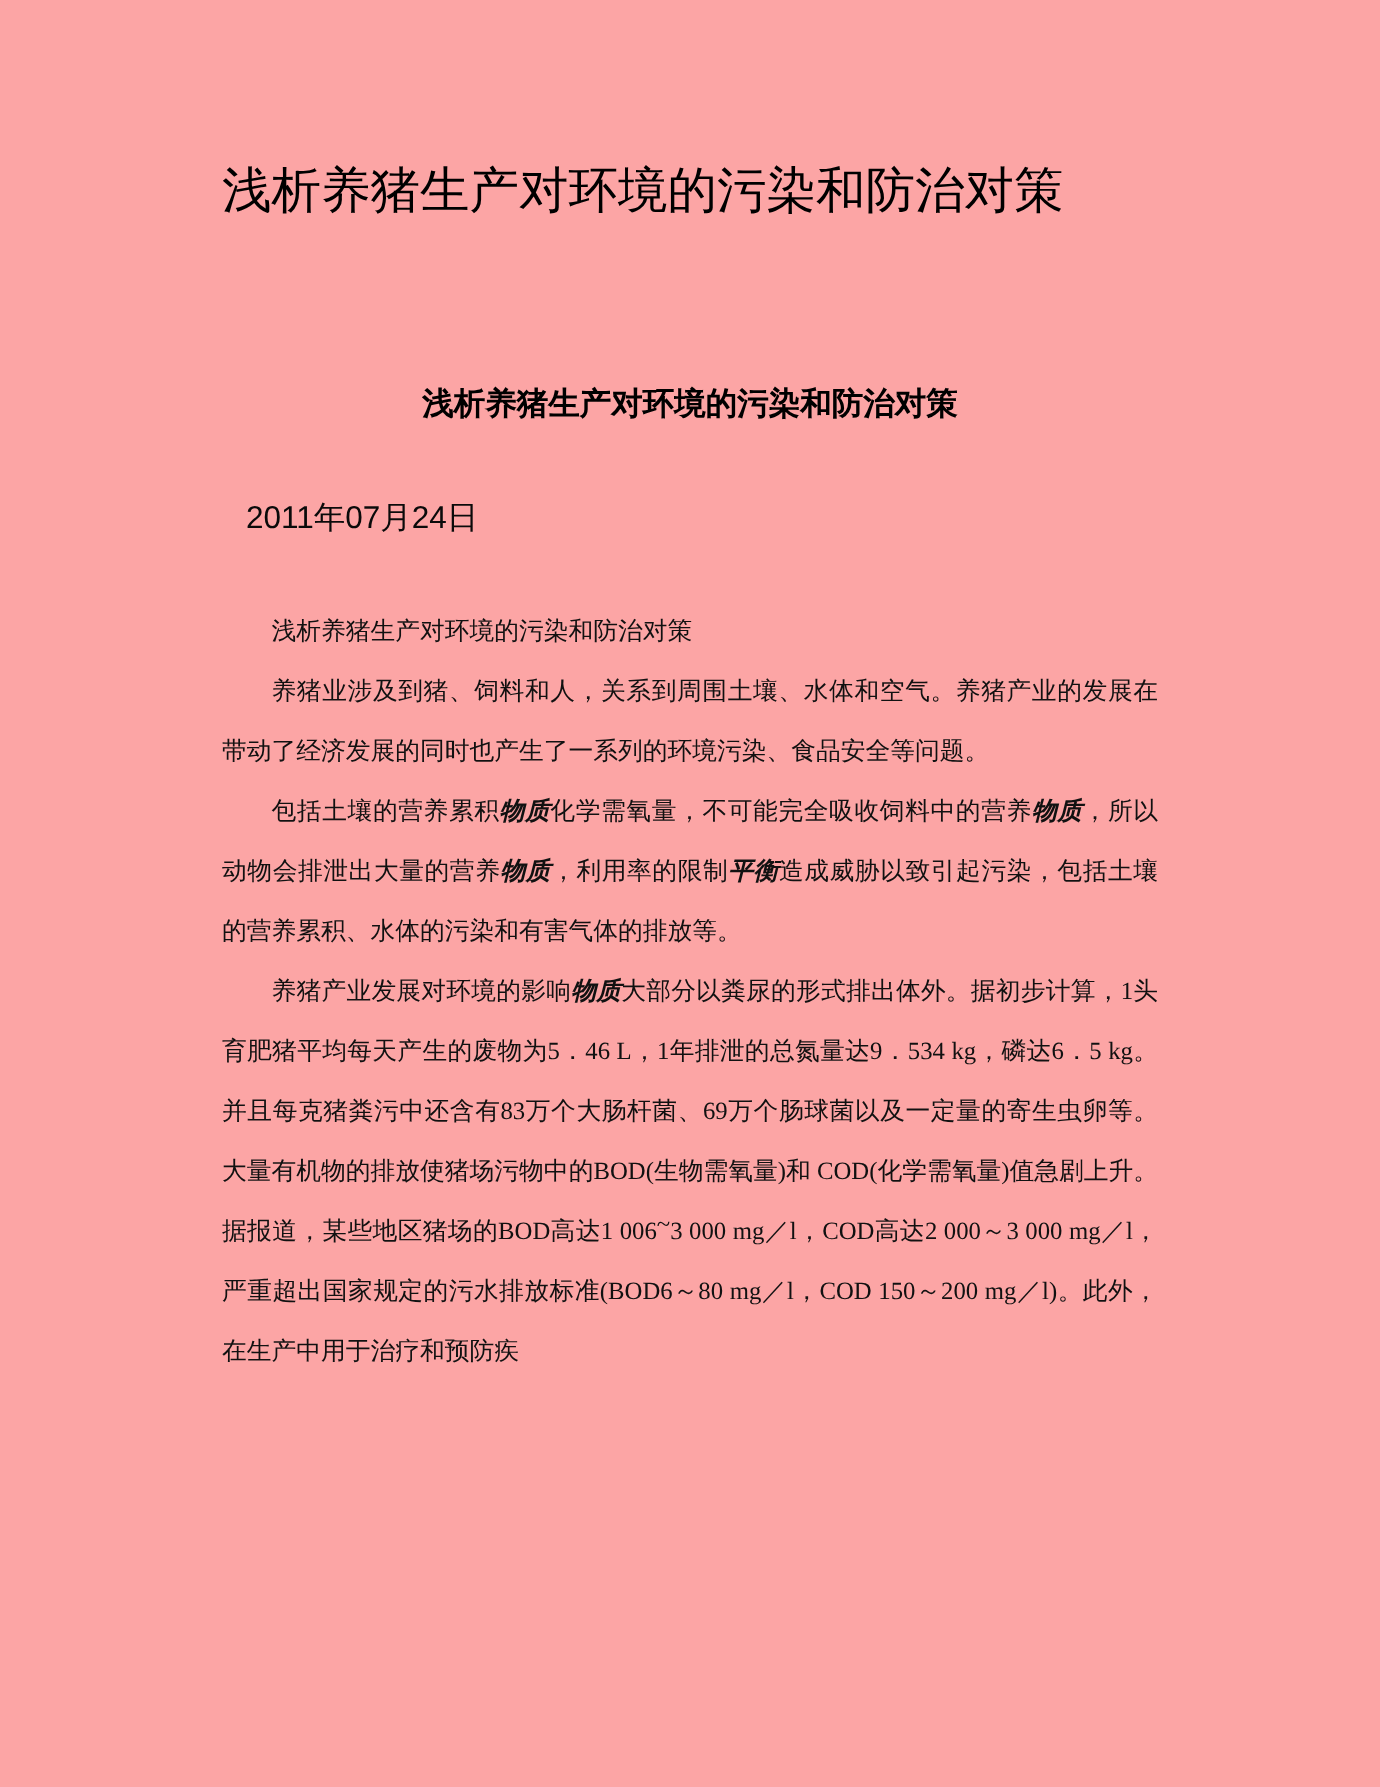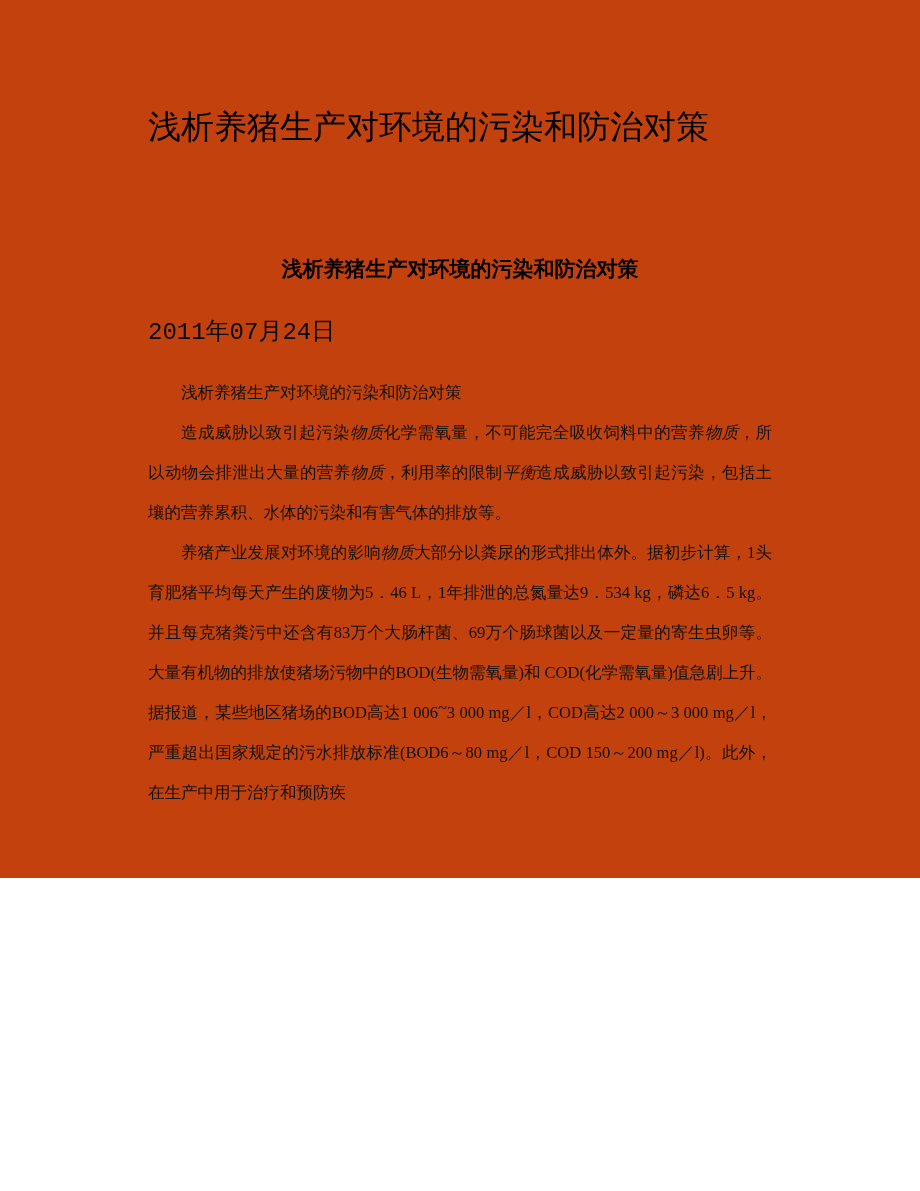--- a/index.html
+++ b/index.html
@@ -11,22 +11,22 @@
     height: 1191px;
     background: #ffffff;
     font-family: "Liberation Serif", "DejaVu Serif", serif;
     color: #000000;
     overflow: hidden;
   }
 
   .page {
     position: relative;
     width: 920px;
-    height: 878px;
-    background: #c2410c;
+    height: 1191px;
+    background: #fca5a5;
   }
 
   .content {
     position: absolute;
     left: 148px;
     top: 0;
     width: 624px;
   }
 
   .doc-title {
@@ -46,25 +46,25 @@
     font-family: "DejaVu Sans", "Liberation Sans", sans-serif;
     font-size: 21px;
     font-weight: 700;
     text-align: center;
     margin: 0;
     padding-top: 108px;
     color: #000;
   }
 
   .doc-date {
-    font-family: Liberation Mono, monospace;
-    font-size: 24px;
+    font-family: Liberation Sans, sans-serif;
+    font-size: 21px;
     font-weight: 400;
     text-align: left;
-    margin: 0;
+    margin: 16px;
     padding-top: 32px;
     color: #0a0a0a;
   }
 
   .body-block {
     padding-top: 26px;
   }
 
   p.para {
     font-family: "Liberation Serif", "DejaVu Serif", serif;
@@ -79,20 +79,21 @@
     text-indent: 33px;
   }
 
   p.para.heading-line {
     text-align: left;
     word-break: normal;
   }
 
   .it {
     font-style: italic;
+    font-weight: bold;
   }
 
   sup.tilde {
     font-size: 16.5px;
     vertical-align: 0.28em;
     line-height: 0;
   }
 </style>
 </head>
 <body>
@@ -104,22 +105,23 @@
 
     <h2 class="doc-subtitle">浅析养猪生产对环境的污染和防治对策</h2>
 
     <div class="doc-date">2011年07月24日</div>
 
     <div class="body-block">
 
       <p class="para heading-line">浅析养猪生产对环境的污染和防治对策</p>
 
 
+      <p class="para">养猪业涉及到猪、饲料和人，关系到周围土壤、水体和空气。养猪产业的发展在带动了经济发展的同时也产生了一系列的环境污染、食品安全等问题。</p>
 
 
-      <p class="para"><span>造成威胁以致引起污染</span><span class="it">物质</span><span>化学需氧量，不可能完全吸收饲料中的营养</span><span class="it">物质</span><span>，所以动物会排泄出大量的营养</span><span class="it">物质</span><span>，利用率的限制</span><span class="it">平衡</span><span>造成威胁以致引起污染，包括土壤的营养累积、水体的污染和有害气体的排放等。</span></p>
+      <p class="para"><span>包括土壤的营养累积</span><span class="it">物质</span><span>化学需氧量，不可能完全吸收饲料中的营养</span><span class="it">物质</span><span>，所以动物会排泄出大量的营养</span><span class="it">物质</span><span>，利用率的限制</span><span class="it">平衡</span><span>造成威胁以致引起污染，包括土壤的营养累积、水体的污染和有害气体的排放等。</span></p>
 
 
       <p class="para"><span>养猪产业发展对环境的影响</span><span class="it">物质</span><span>大部分以粪尿的形式排出体外。据初步计算，1头育肥猪平均每天产生的废物为5．46 L，1年排泄的总氮量达9．534 kg，磷达6．5 kg。并且每克猪粪污中还含有83万个大肠杆菌、69万个肠球菌以及一定量的寄生虫卵等。大量有机物的排放使猪场污物中的BOD(生物需氧量)和 COD(化学需氧量)值急剧上升。据报道，某些地区猪场的BOD高达1 006</span><sup class="tilde">~</sup><span>3 000 mg／l，COD高达2 000～3 000 mg／l，严重超出国家规定的污水排放标准(BOD6～80 mg／l，COD 150～200 mg／l)。此外，在生产中用于治疗和预防疾</span></p>
 
     </div>
   </div>
 </div>
 
 </body></html>

